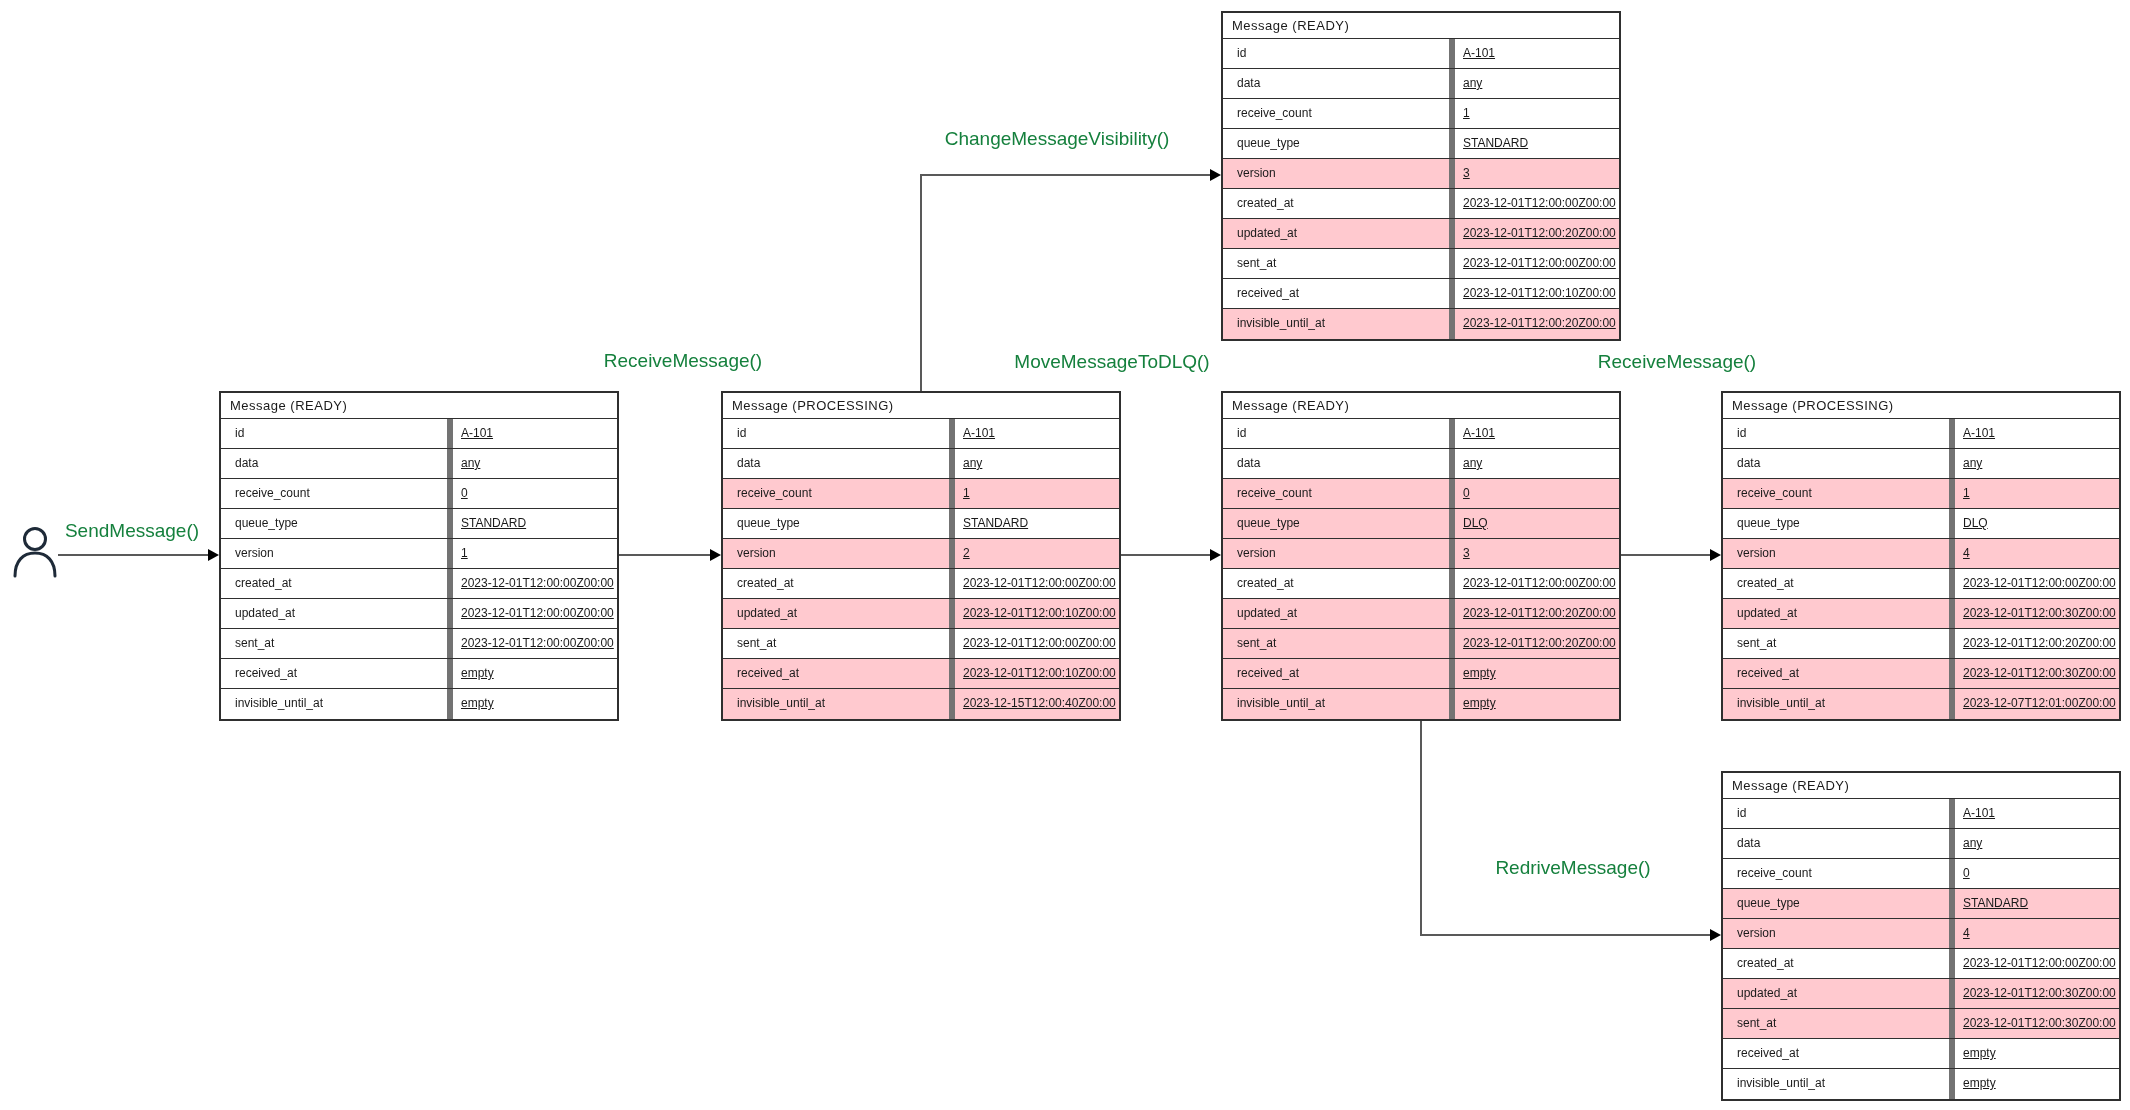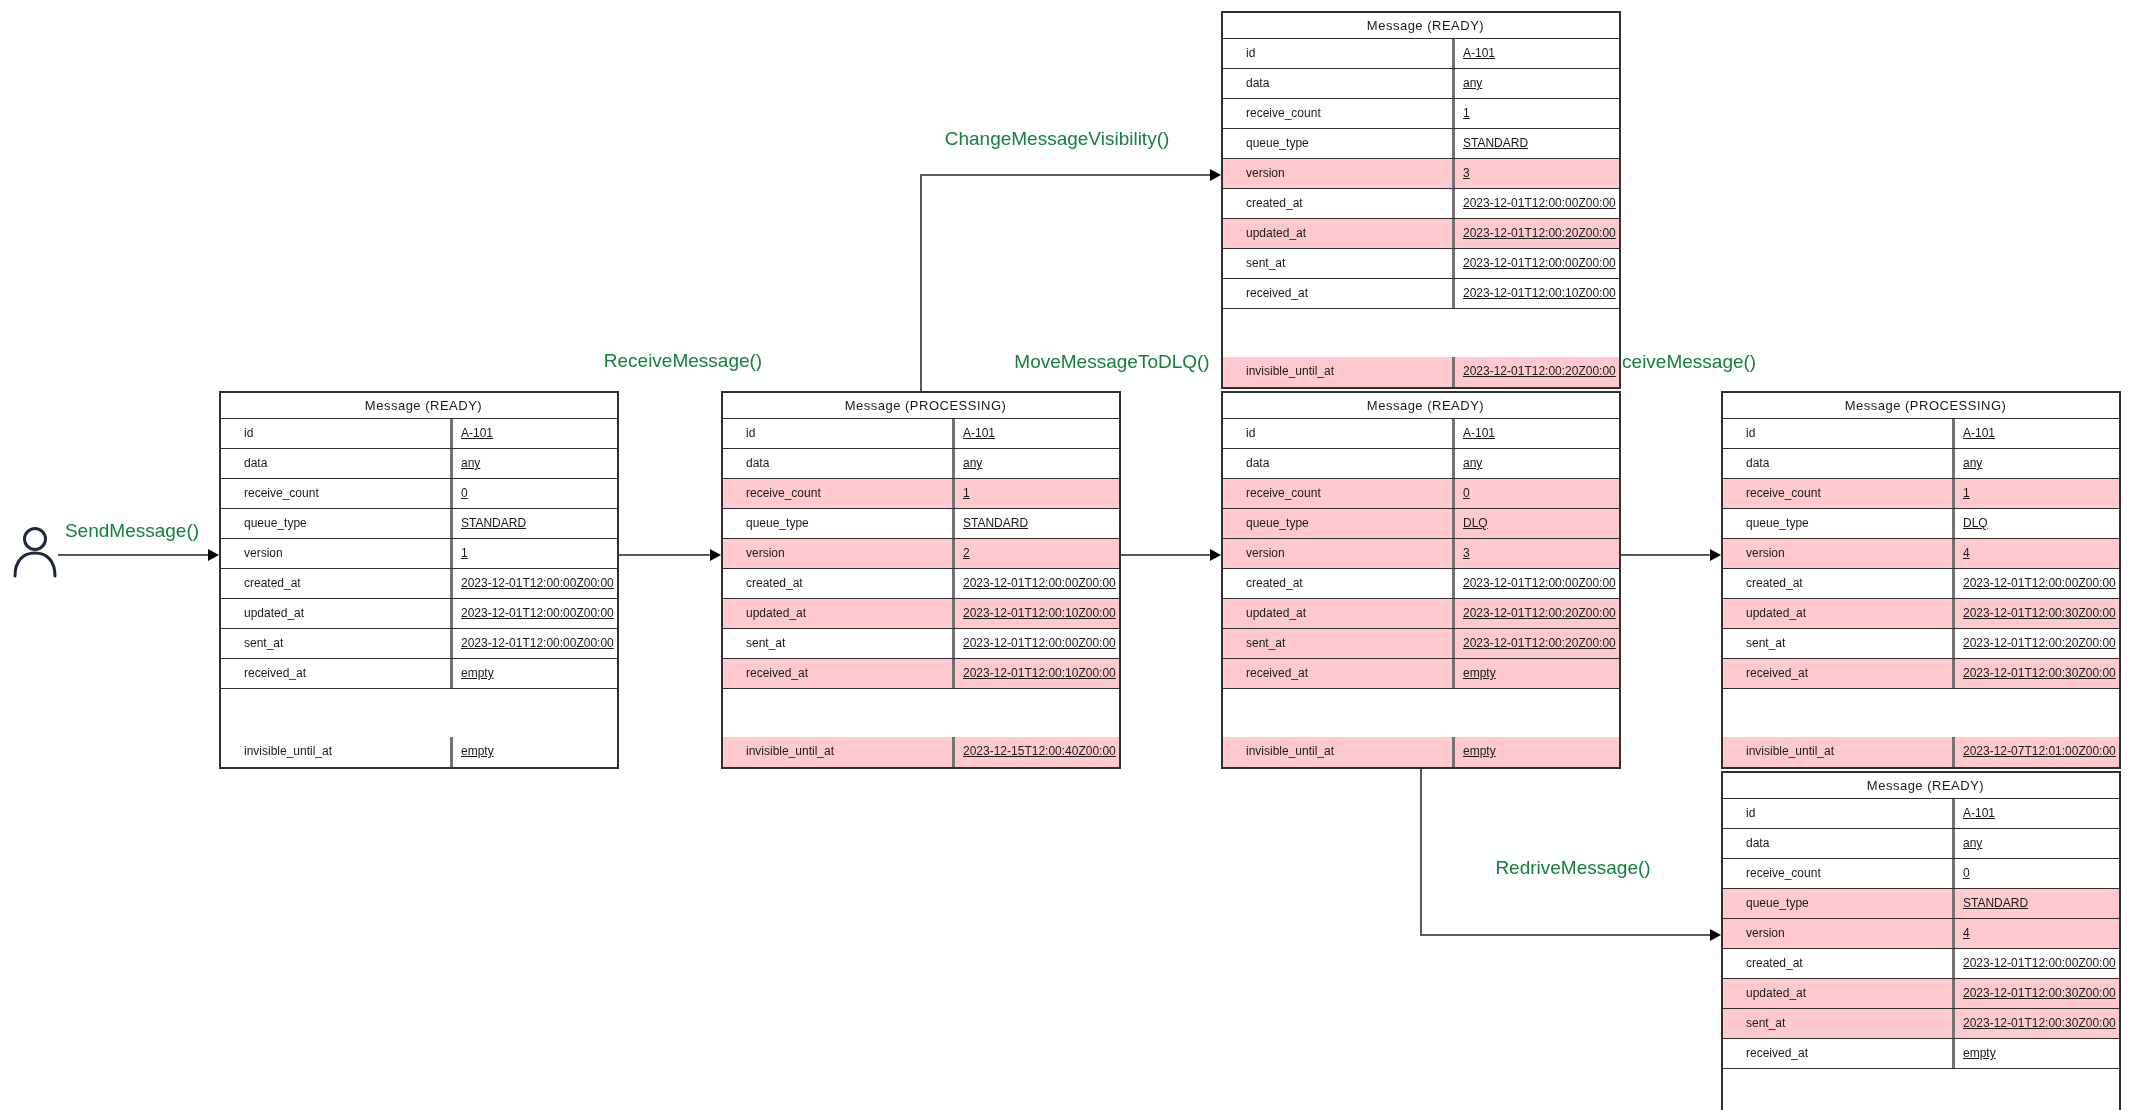--- a/index.html
+++ b/index.html
@@ -21,37 +21,36 @@
   }
   .t-title {
     height: 26px;
     line-height: 26px;
     padding-left: 9px;
     font-size: 13px;
     letter-spacing: 0.5px;
     border-bottom: 1px solid #2f2f2f;
     background: #ffffff;
     white-space: nowrap;
-    text-align: center;
   }
   .t-row {
     display: flex;
     height: 30px;
     border-bottom: 1px solid #2f2f2f;
     background: #ffffff;
   }
-  .t-row:last-child { border-bottom: none; margin-top: 48px; }
+  .t-row:last-child { border-bottom: none; }
   .t-row.changed { background: #ffc9cf; }
   .t-key {
     width: 232px;
     flex: 0 0 232px;
-    border-right: 3px solid #737373;
+    border-right: 6px solid #737373;
     font-size: 12px;
     line-height: 29px;
-    padding-left: 23px;
+    padding-left: 14px;
     white-space: nowrap;
     overflow: hidden;
   }
   .t-val {
     flex: 1;
     font-size: 12px;
     line-height: 29px;
     padding-left: 8px;
     white-space: nowrap;
     overflow: hidden;

